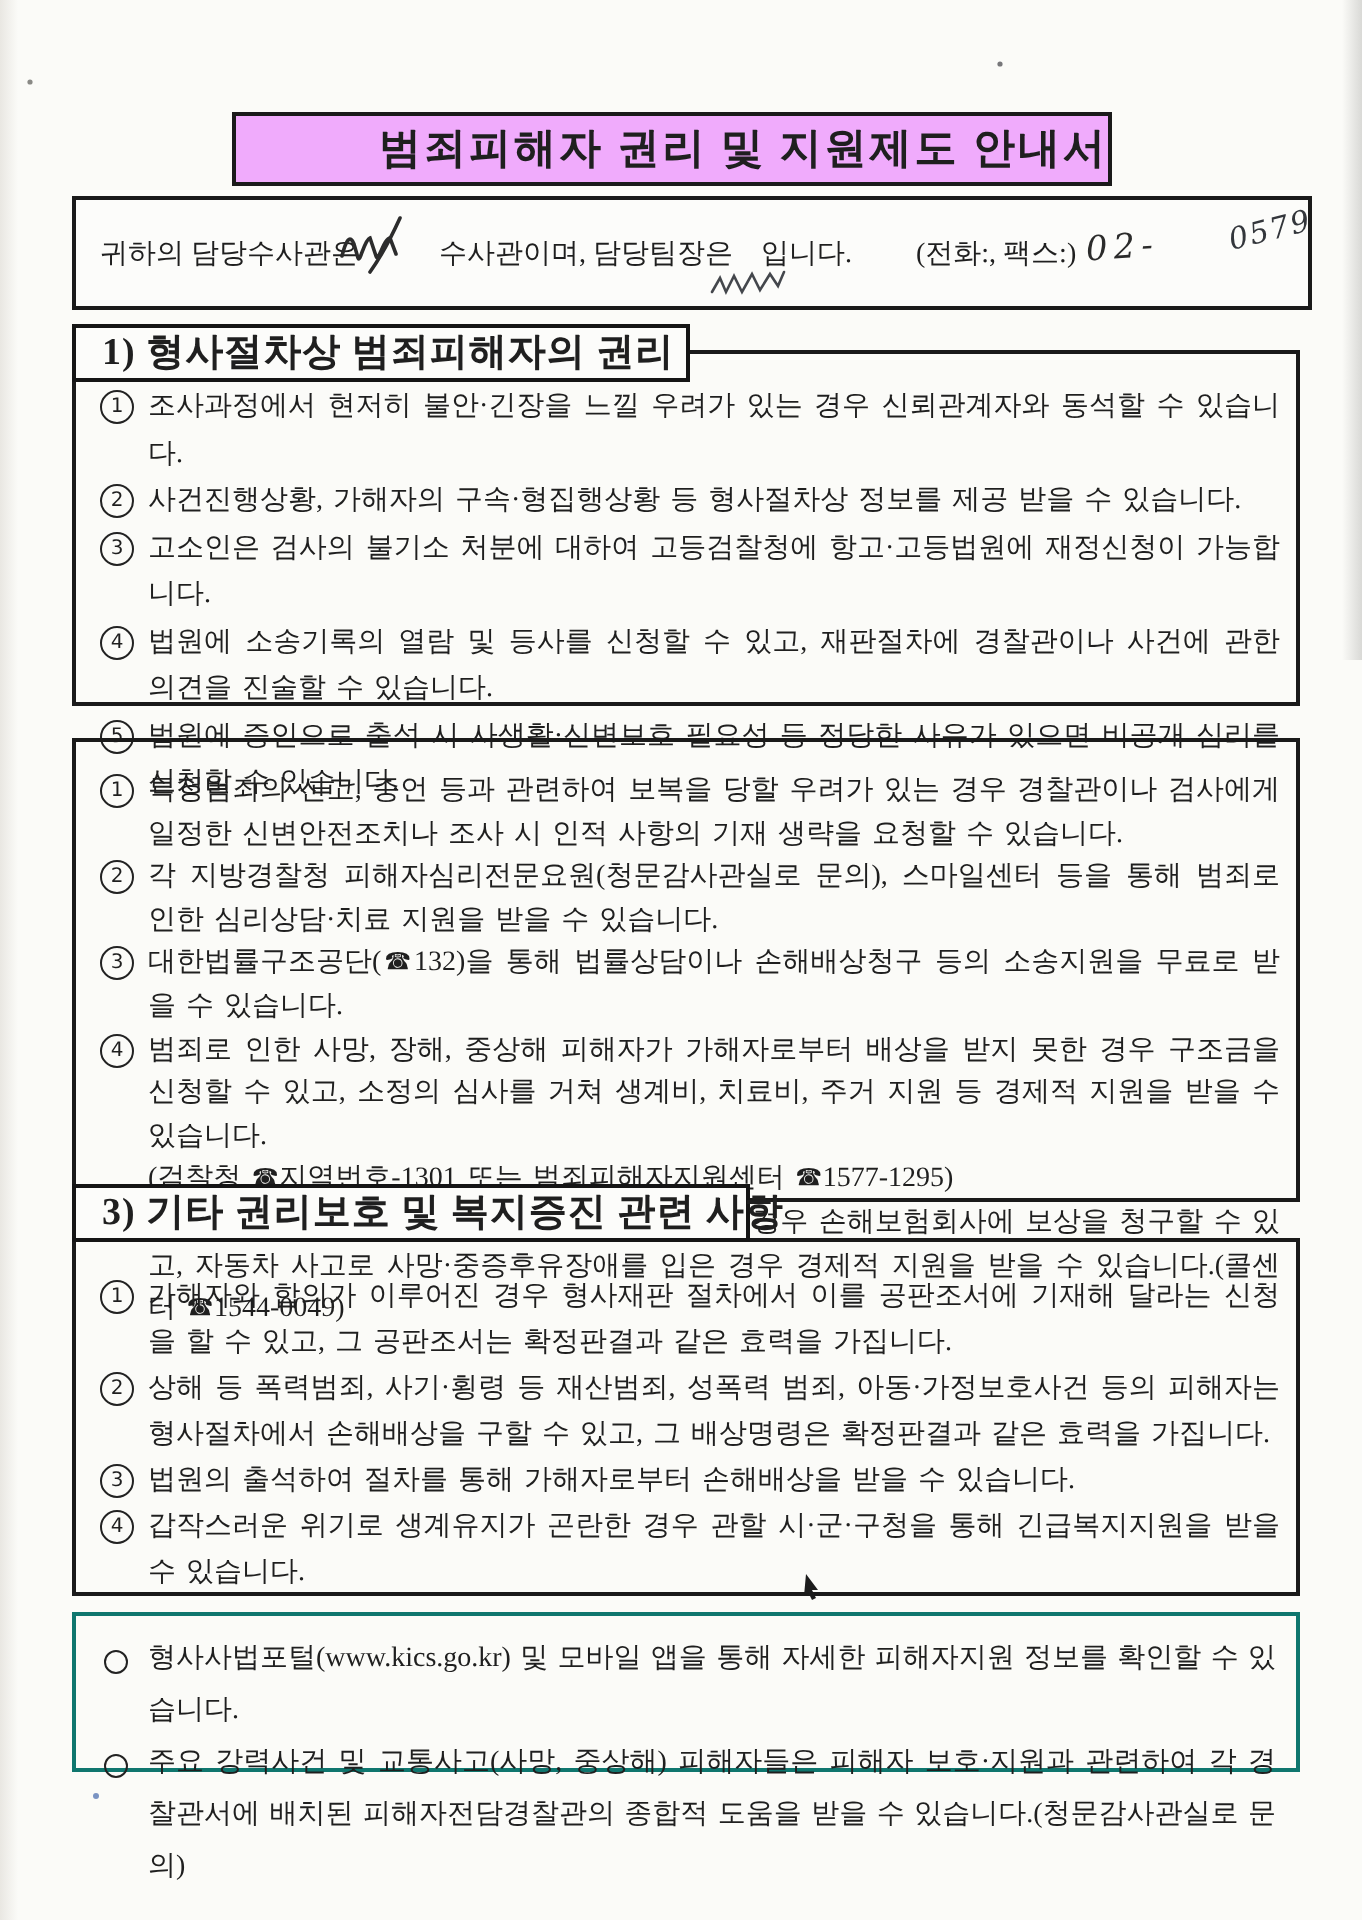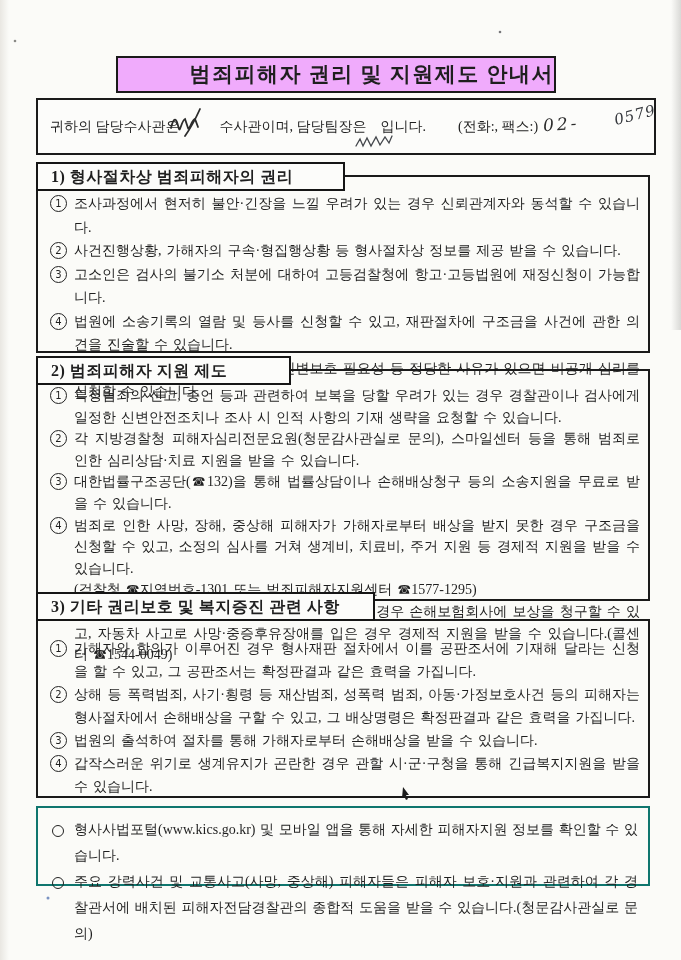--- a/index.html
+++ b/index.html
@@ -35,21 +35,21 @@
     position:absolute;font-style:italic;color:#2b2b2b;
     font-family:"DejaVu Serif",serif;
   }
   .hand-area{left:505px;top:14px;font-size:17px;letter-spacing:3px;transform:rotate(-4deg);}
   .hand-digits{left:576px;top:6px;font-size:15px;letter-spacing:1px;transform:rotate(-14deg);color:#33363b;}
 
   .sec-head{
     position:absolute;left:36px;height:25px;
     border:2px solid #151515;background:#fcfcfa;
     line-height:25px;padding-left:13px;
-    font-size:16px;font-weight:bold;letter-spacing:0.5px;
+    font-size:19px;font-weight:bold;letter-spacing:0.5px;
     z-index:3;white-space:nowrap;
   }
   .sec-body{
     position:absolute;left:36px;width:614px;
     border:2px solid #1a1a1a;background:transparent;
     font-size:14px;z-index:1;
     padding:0 8px 0 10px;box-sizing:border-box;
   }
   #sec1-head{top:162px;width:292px;}
   #sec1-body{top:175px;height:178px;padding-top:15px;line-height:23.5px;}
@@ -101,27 +101,24 @@
     <span class="hand hand-digits">0579</span>
   </div>
 
   <div class="sec-head" id="sec1-head">
     <span>1) 형사절차상 범죄피해자의 권리</span>
   </div>
   <div class="sec-body" id="sec1-body">
     <div class="item"><span class="inum">1</span><span>조사과정에서 현저히 불안·긴장을 느낄 우려가 있는 경우 신뢰관계자와 동석할 수 있습니다.</span></div>
     <div class="item"><span class="inum">2</span><span>사건진행상황, 가해자의 구속·형집행상황 등 형사절차상 정보를 제공 받을 수 있습니다.</span></div>
     <div class="item"><span class="inum">3</span><span>고소인은 검사의 불기소 처분에 대하여 고등검찰청에 항고·고등법원에 재정신청이 가능합니다.</span></div>
-    <div class="item"><span class="inum">4</span><span>법원에 소송기록의 열람 및 등사를 신청할 수 있고, 재판절차에 구조금을 사건에 관한 의견을 진술할 수 있습니다.</span></div>
+    <div class="item"><span class="inum">4</span><span>법원에 소송기록의 열람 및 등사를 신청할 수 있고, 재판절차에 경찰관이나 사건에 관한 의견을 진술할 수 있습니다.</span></div>
     <div class="item"><span class="inum">5</span><span>법원에 증인으로 출석 시 사생활·신변보호 필요성 등 정당한 사유가 있으면 비공개 심리를 신청할 수 있습니다.</span></div>
   </div>
 
-  <div class="sec-head" id="sec2-head">
-    <span>2) 범죄피해자 지원 제도</span>
-  </div>
   <div class="sec-body" id="sec2-body">
     <div class="item"><span class="inum">1</span><span>특정범죄의 신고, 증언 등과 관련하여 보복을 당할 우려가 있는 경우 경찰관이나 검사에게 일정한 신변안전조치나 조사 시 인적 사항의 기재 생략을 요청할 수 있습니다.</span></div>
     <div class="item"><span class="inum">2</span><span>각 지방경찰청 피해자심리전문요원(청문감사관실로 문의), 스마일센터 등을 통해 범죄로 인한 심리상담·치료 지원을 받을 수 있습니다.</span></div>
     <div class="item"><span class="inum">3</span><span>대한법률구조공단(☎132)을 통해 법률상담이나 손해배상청구 등의 소송지원을 무료로 받을 수 있습니다.</span></div>
     <div class="item"><span class="inum">4</span><span>범죄로 인한 사망, 장해, 중상해 피해자가 가해자로부터 배상을 받지 못한 경우 구조금을 신청할 수 있고, 소정의 심사를 거쳐 생계비, 치료비, 주거 지원 등 경제적 지원을 받을 수 있습니다.</span><span class="note">(검찰청 ☎지역번호-1301 또는 범죄피해자지원센터 ☎1577-1295)</span></div>
     <div class="item"><span class="inum">5</span><span>뺑소니 또는 무보험 차량으로 인해 사고를 당한 경우 손해보험회사에 보상을 청구할 수 있고, 자동차 사고로 사망·중증후유장애를 입은 경우 경제적 지원을 받을 수 있습니다.(콜센터 ☎1544-0049)</span></div>
   </div>
 
   <div class="sec-head" id="sec3-head">
     <span>3) 기타 권리보호 및 복지증진 관련 사항</span>

